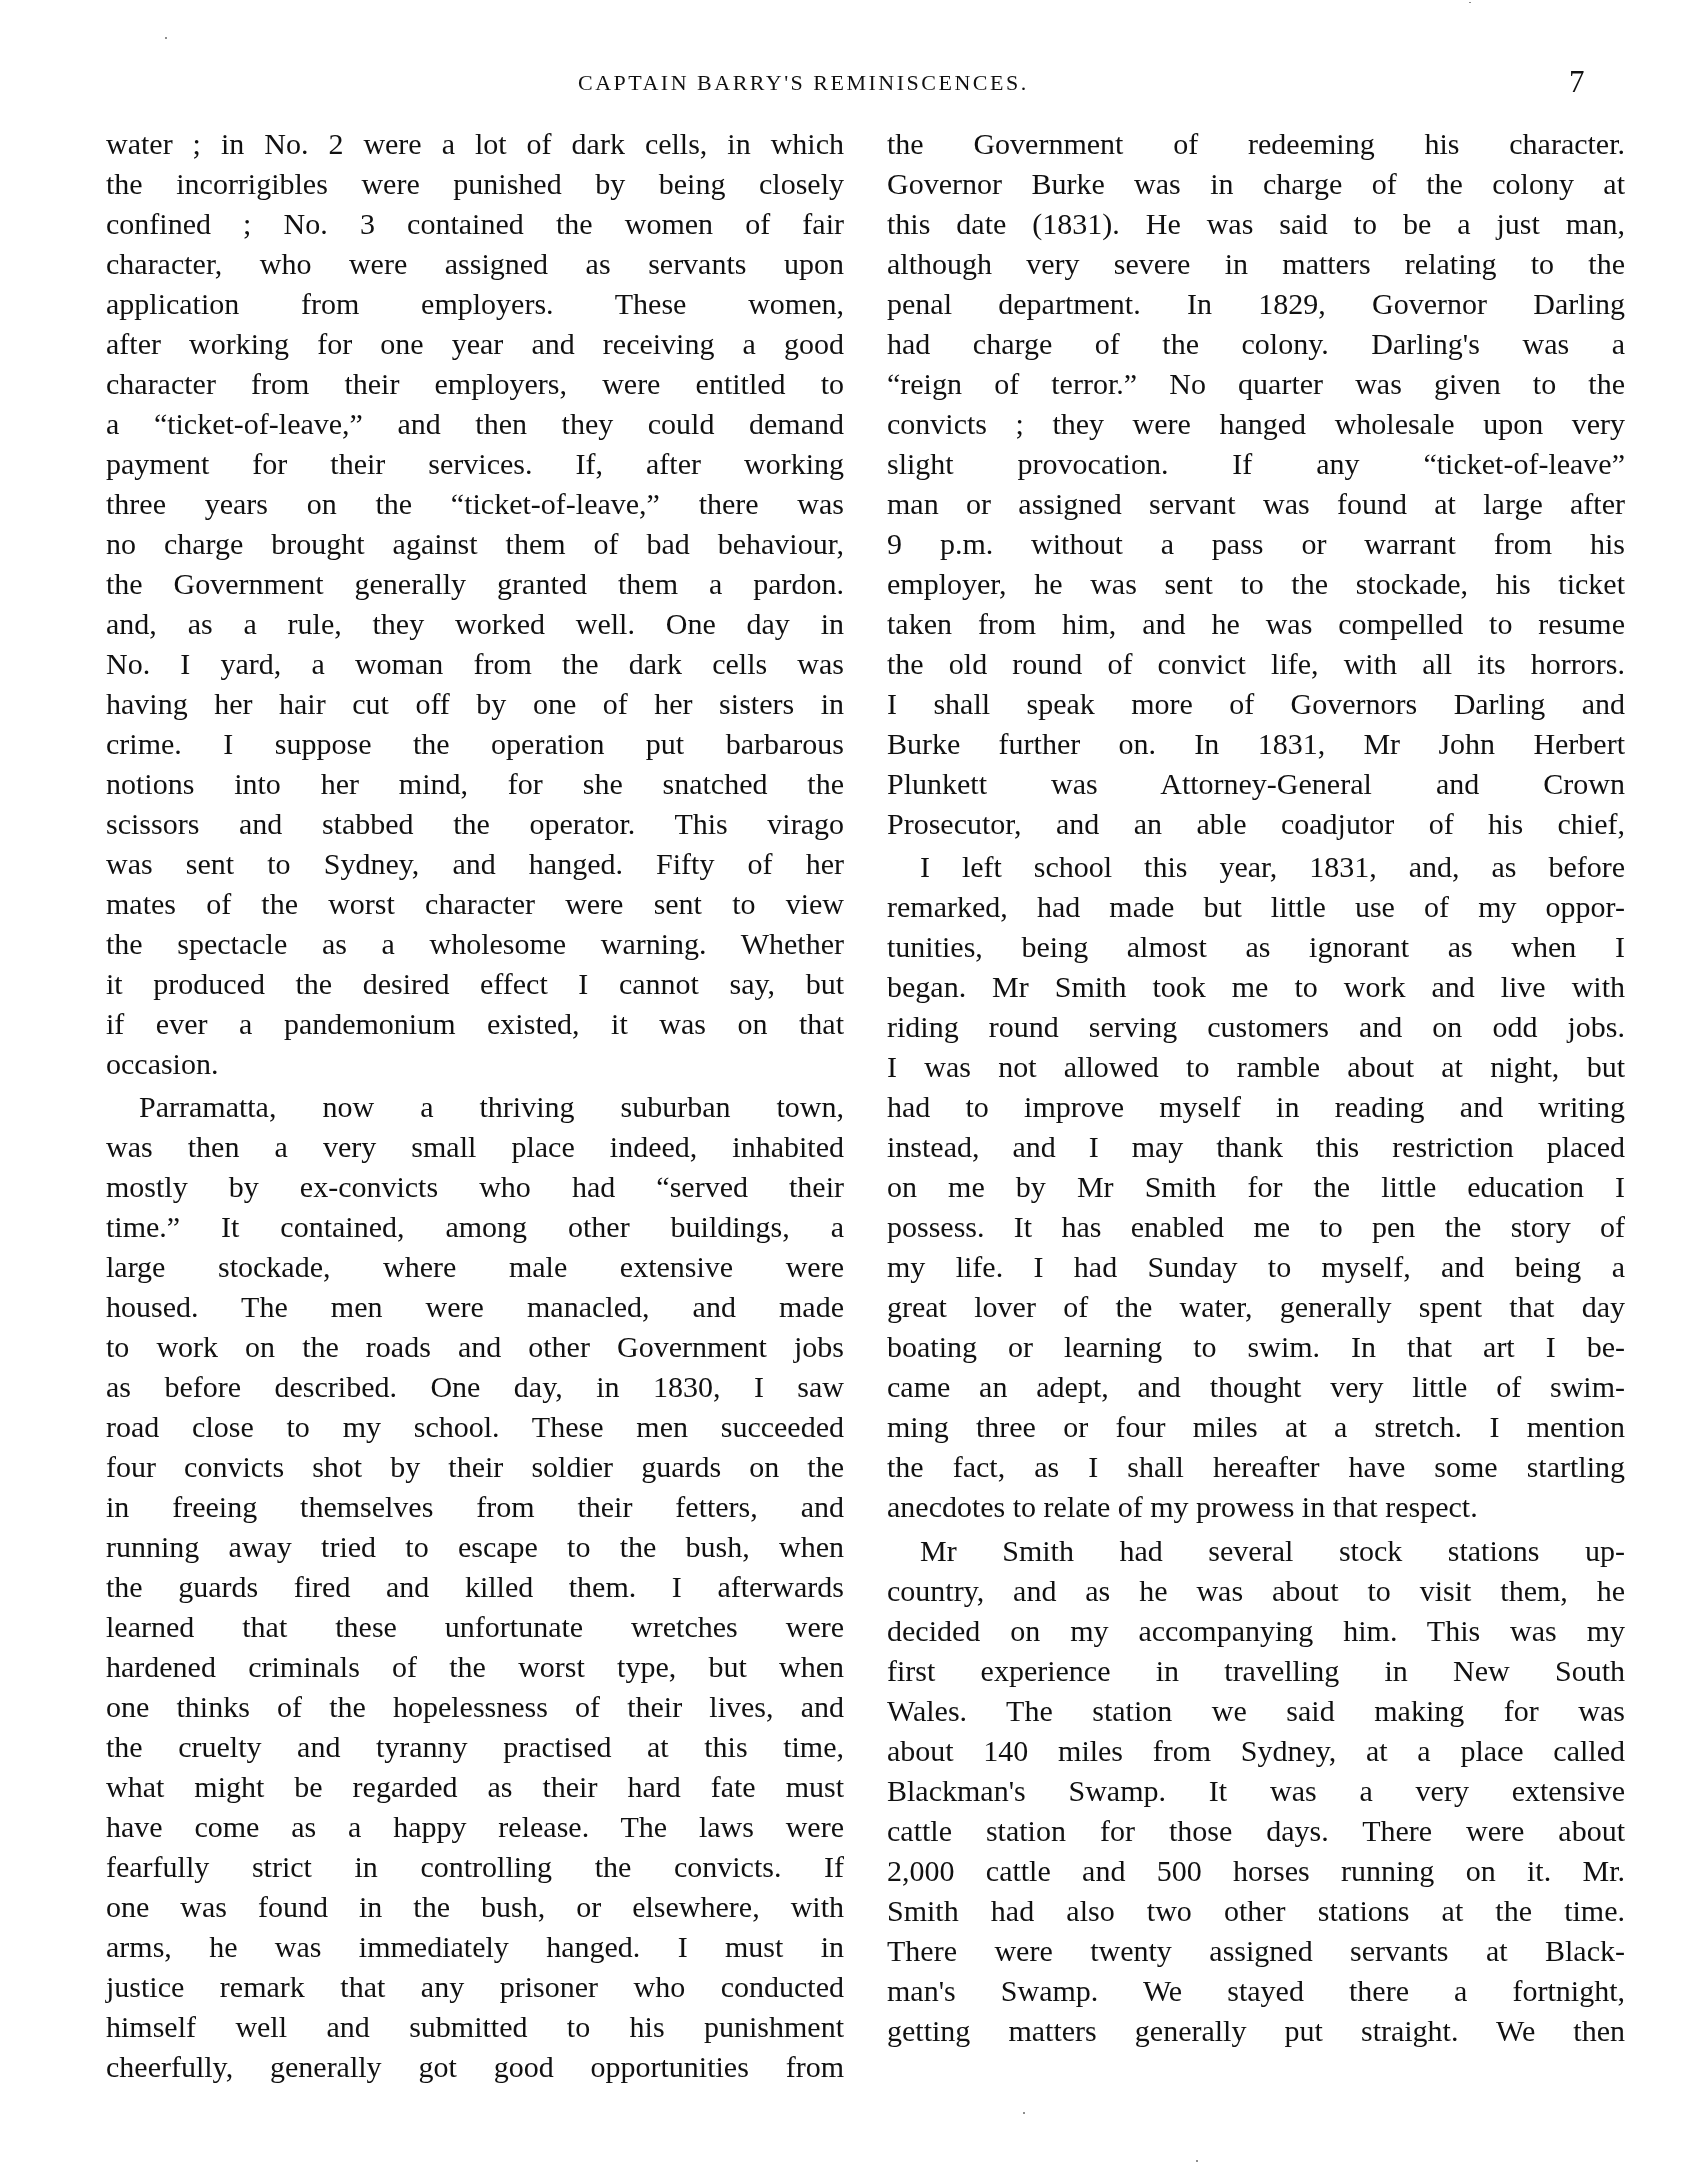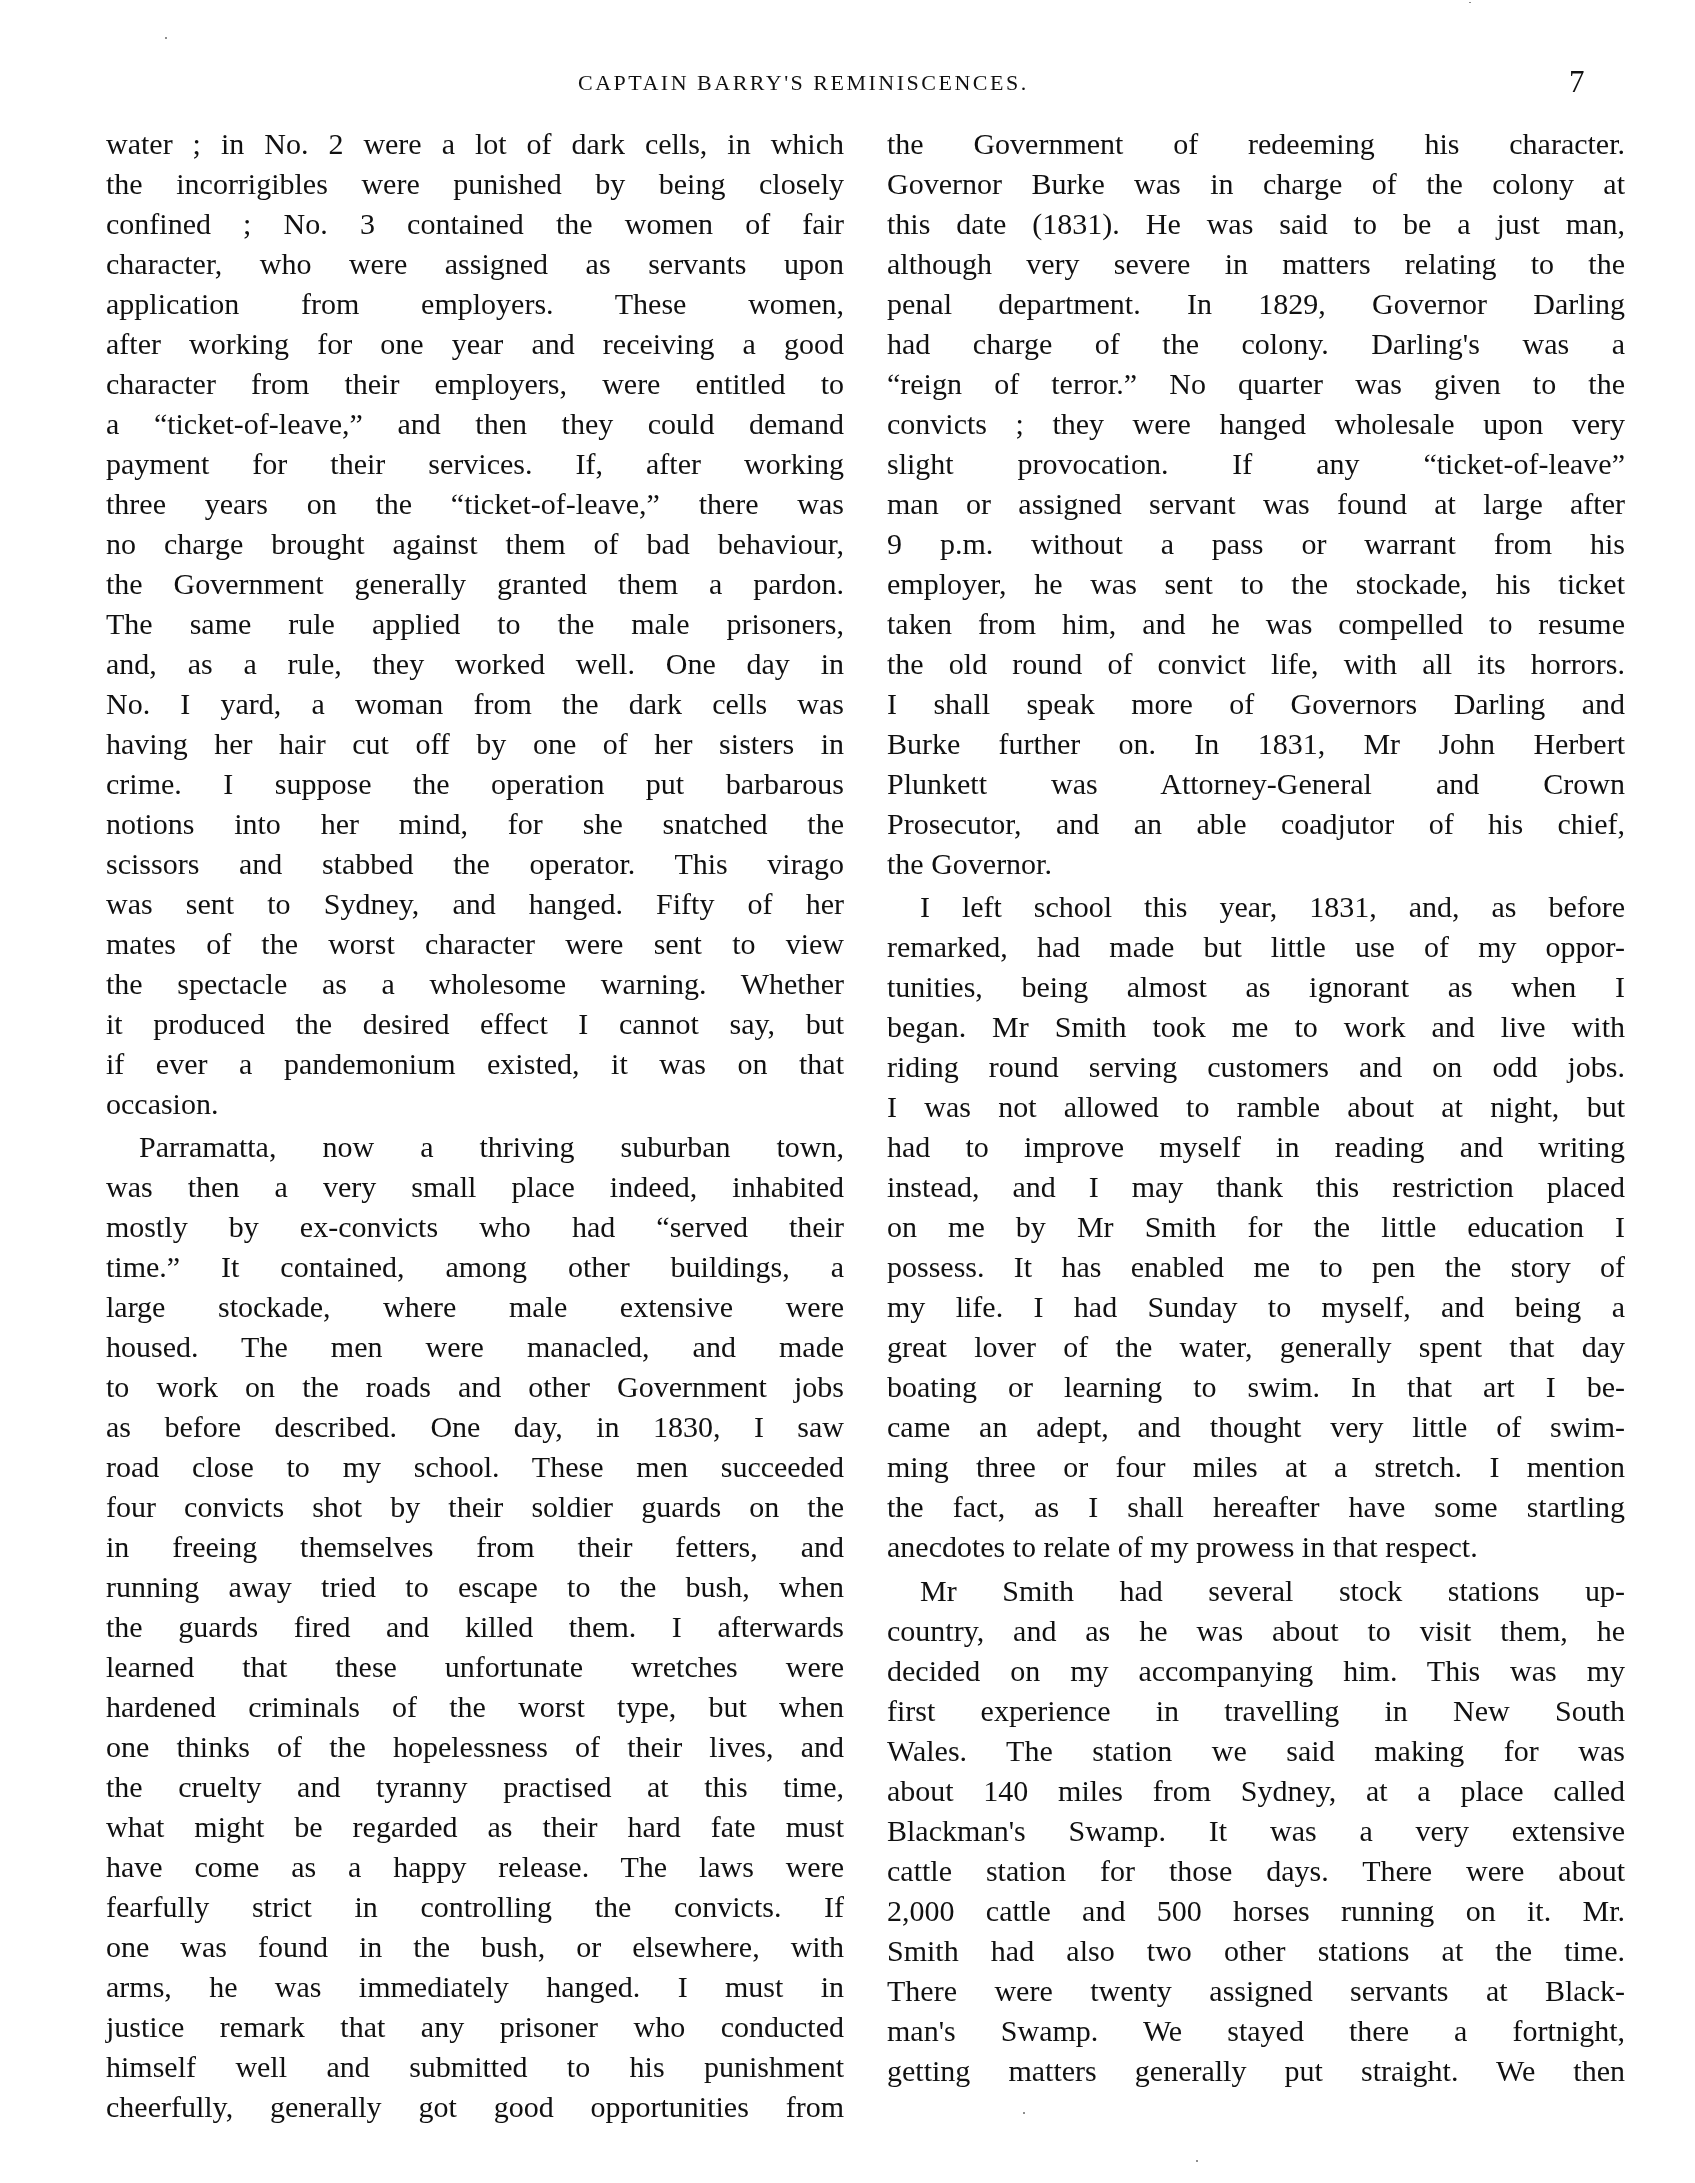--- a/index.html
+++ b/index.html
@@ -86,21 +86,20 @@
       <span class="line">confined ; No. 3 contained the women of fair</span>
       <span class="line">character, who were assigned as servants upon</span>
       <span class="line">application from employers.  These women,</span>
       <span class="line">after working for one year and receiving a good</span>
       <span class="line">character from their employers, were entitled to</span>
       <span class="line">a “ticket-of-leave,” and then they could demand</span>
       <span class="line">payment for their services.  If, after working</span>
       <span class="line">three years on the “ticket-of-leave,” there was</span>
       <span class="line">no charge brought against them of bad behaviour,</span>
       <span class="line">the Government generally granted them a pardon.</span>
-      <span class="line">The same rule applied to the male prisoners,</span>
       <span class="line">and, as a rule, they worked well.  One day in</span>
       <span class="line">No. I yard, a woman from the dark cells was</span>
       <span class="line">having her hair cut off by one of her sisters in</span>
       <span class="line">crime.  I suppose the operation put barbarous</span>
       <span class="line">notions into her mind, for she snatched the</span>
       <span class="line">scissors and stabbed the operator.  This virago</span>
       <span class="line">was sent to Sydney, and hanged.  Fifty of her</span>
       <span class="line">mates of the worst character were sent to view</span>
       <span class="line">the spectacle as a wholesome warning.  Whether</span>
       <span class="line">it produced the desired effect I cannot say, but</span>
@@ -149,21 +148,20 @@
       <span class="line">slight provocation.  If any “ticket-of-leave”</span>
       <span class="line">man or assigned servant was found at large after</span>
       <span class="line">9 p.m. without a pass or warrant from his</span>
       <span class="line">employer, he was sent to the stockade, his ticket</span>
       <span class="line">taken from him, and he was compelled to resume</span>
       <span class="line">the old round of convict life, with all its horrors.</span>
       <span class="line">I shall speak more of Governors Darling and</span>
       <span class="line">Burke further on.  In 1831, Mr John Herbert</span>
       <span class="line">Plunkett was Attorney-General and Crown</span>
       <span class="line">Prosecutor, and an able coadjutor of his chief,</span>
-      <span class="line last">the Governor.</span>
     </div>
     <div class="para-gap"></div>
     <div class="paragraph">
       <span class="line indent">I left school this year, 1831, and, as before</span>
       <span class="line">remarked, had made but little use of my oppor-</span>
       <span class="line">tunities, being almost as ignorant as when I</span>
       <span class="line">began.  Mr Smith took me to work and live with</span>
       <span class="line">riding round serving customers and on odd jobs.</span>
       <span class="line">I was not allowed to ramble about at night, but</span>
       <span class="line">had to improve myself in reading and writing</span>

